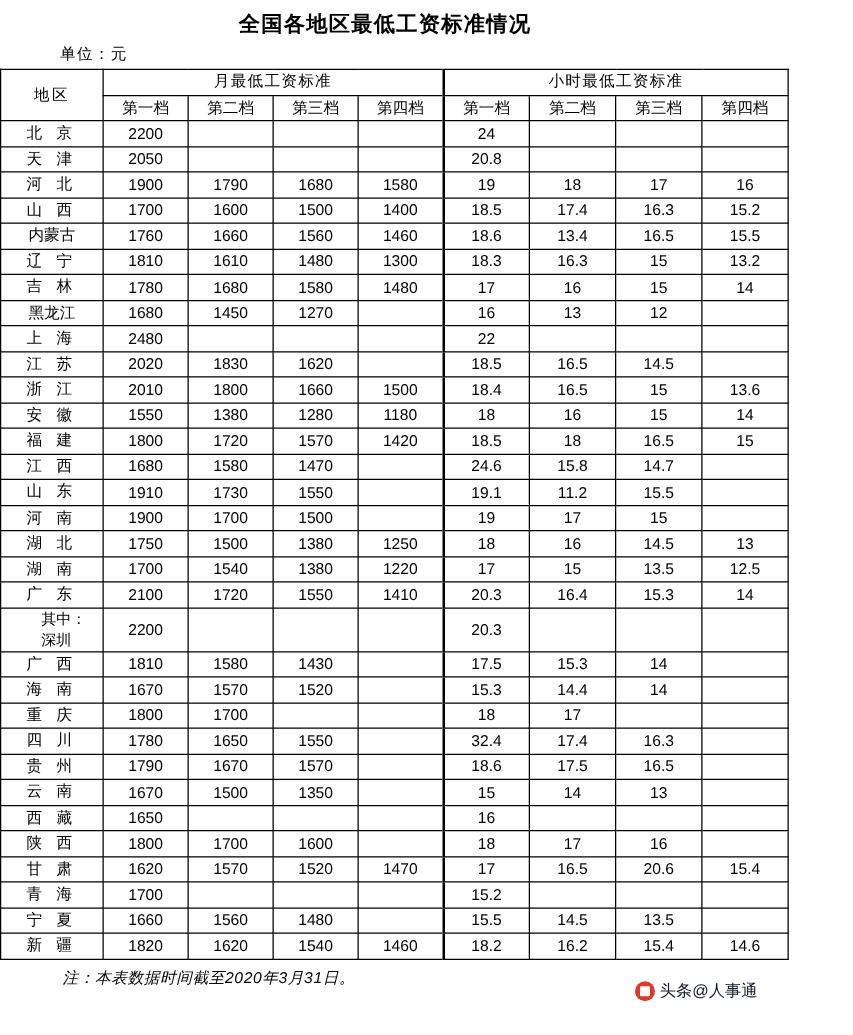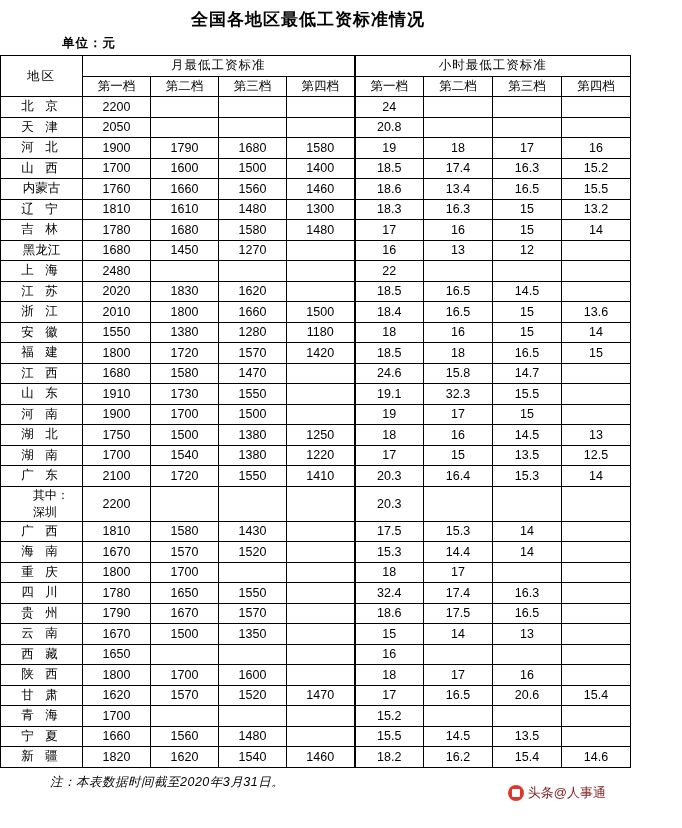--- a/index.html
+++ b/index.html
@@ -25,24 +25,23 @@
     text-align: center;
     font-size: 17px;
     font-weight: bold;
     letter-spacing: 1px;
     padding-top: 8px;
     padding-bottom: 4px;
     font-family: "Liberation Serif", serif;
   }
   .unit {
     font-size: 12.5px;
-    padding-left: 62px;
+    padding-left: 48px;
     padding-bottom: 3px;
     letter-spacing: 1px;
-    font-weight: bold;
   }
   table.wage {
     border-collapse: collapse;
     margin: 0 auto;
     width: 628px;
     table-layout: fixed;
   }
   table.wage td, table.wage th {
     border: 1px solid #000;
     font-size: 12.5px;
@@ -87,21 +86,21 @@
     padding-left: 50px;
     padding-top: 6px;
     letter-spacing: 0.5px;
     font-style: italic;
   }
   .watermark {
     position: absolute;
     right: 10px;
     bottom: 26px;
     font-size: 13px;
-    color: #7f1d1d;
+    color: #0f172a;
     display: flex;
     align-items: center;
     gap: 4px;
   }
   .wm-logo {
     width: 16px;
     height: 16px;
     border-radius: 50%;
     background: #d93a2b;
     display: inline-block;
@@ -310,21 +309,21 @@
           <td>14.7</td>
           <td></td>
         </tr>
         <tr>
           <td class="region-cell">山 东</td>
           <td>1910</td>
           <td>1730</td>
           <td>1550</td>
           <td></td>
           <td class="thick-left">19.1</td>
-          <td>32.3</td>
+          <td>11.2</td>
           <td>15.5</td>
           <td></td>
         </tr>
         <tr>
           <td class="region-cell">河 南</td>
           <td>1900</td>
           <td>1700</td>
           <td>1500</td>
           <td></td>
           <td class="thick-left">19</td>

